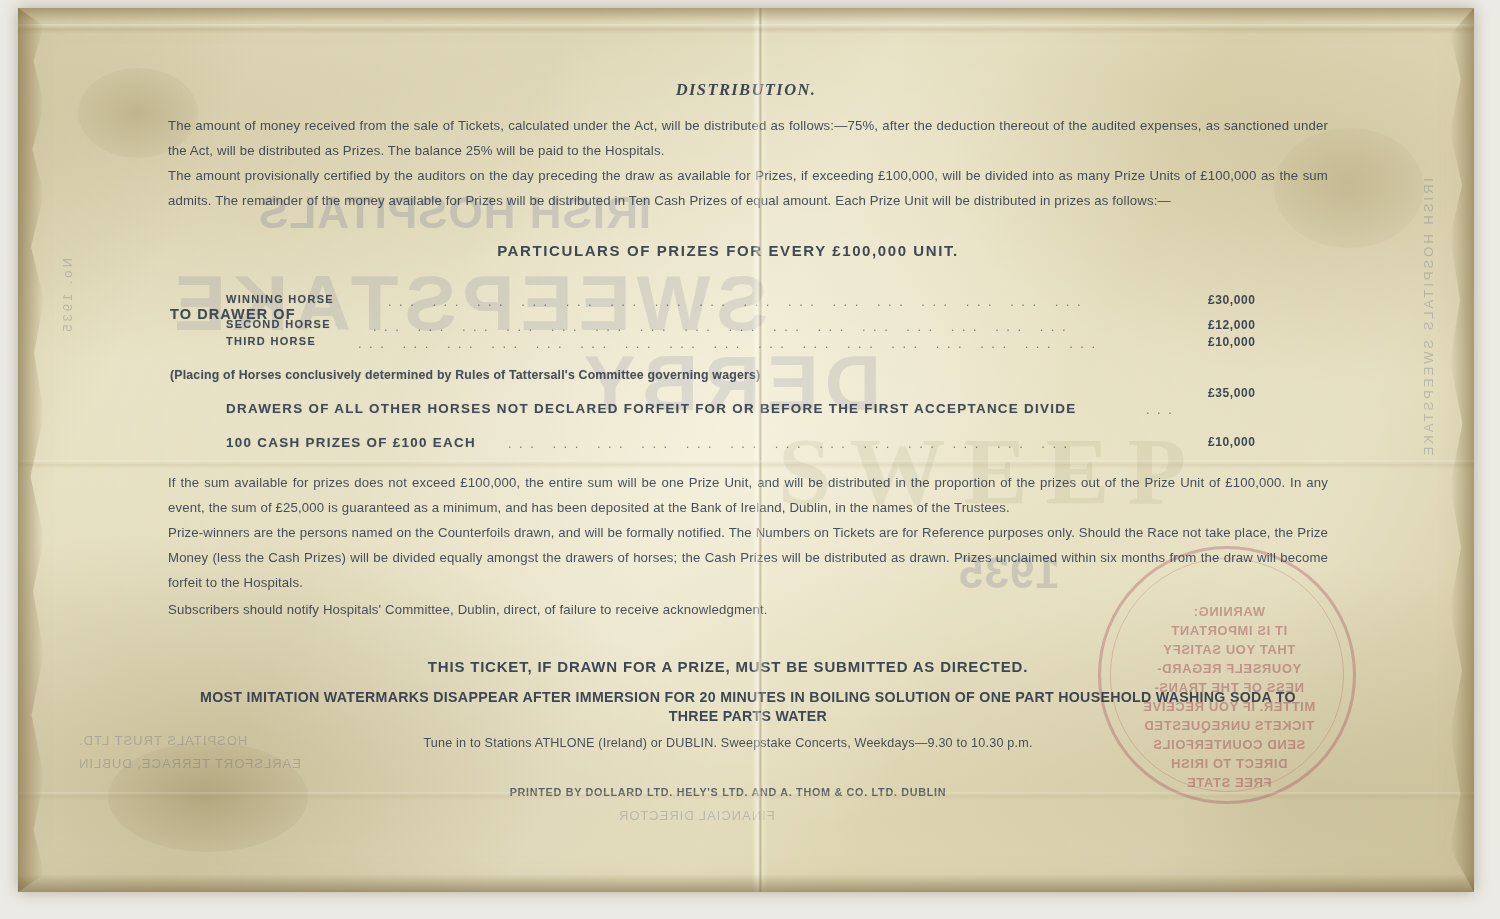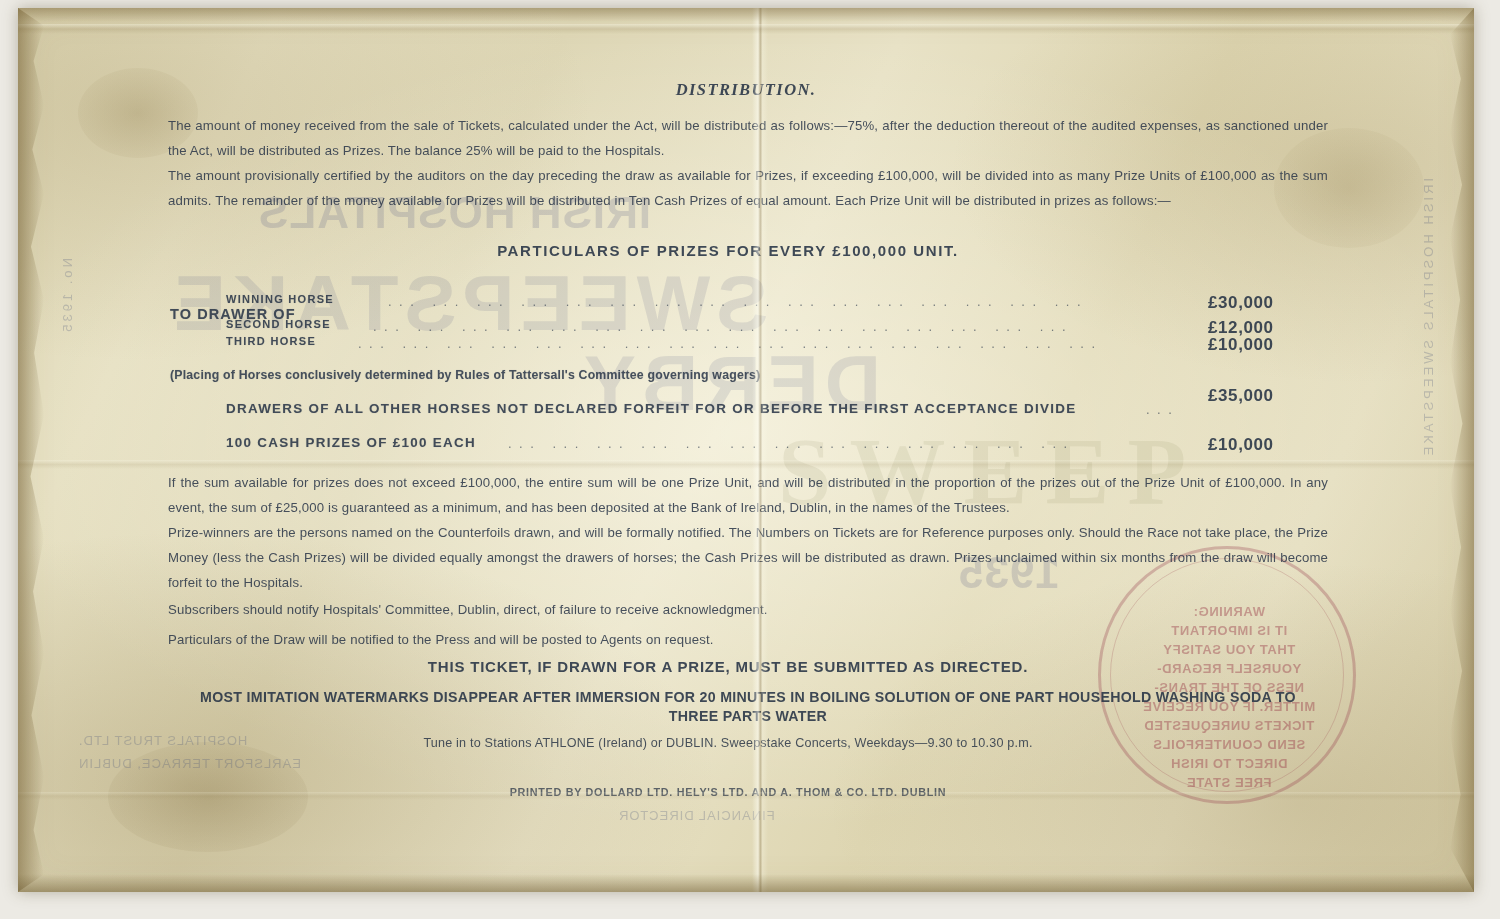--- a/index.html
+++ b/index.html
@@ -179,21 +179,21 @@
   .dots {
     position: absolute;
     font-size: 13px;
     letter-spacing: 7.5px;
     color: rgba(45,58,76,0.62);
     overflow: hidden;
   }
   .amount {
     position: absolute;
     font-weight: bold;
-    font-size: 17px;
+    font-size: 12px;
     letter-spacing: 0.6px;
     color: rgba(38,50,68,0.88);
   }
   .note-small {
     font-size: 12.3px;
     font-weight: bold;
     letter-spacing: 0.2px;
     color: rgba(42,54,72,0.82);
   }
   .footer-print {
@@ -295,21 +295,20 @@
       <div class="t row-label" style="left:208px; top:427px; font-size:13.4px;">100 CASH PRIZES OF £100 EACH</div>
       <div class="dots" style="left:490px; top:428px; width:680px;">... ... ... ... ... ... ... ... ... ... ... ... ...</div>
       <div class="amount" style="left:1190px; top:427px;">£10,000</div>
 
       <div class="para" style="left:150px; top:462px; width:1160px;">If the sum available for prizes does not exceed £100,000, the entire sum will be one Prize Unit, and will be distributed in the proportion of the prizes out of the Prize Unit of £100,000.   In any event, the sum of £25,000 is guaranteed as a minimum, and has been deposited at the Bank of Ireland, Dublin, in the names of the Trustees.</div>
 
       <div class="para" style="left:150px; top:512px; width:1160px;">Prize-winners are the persons named on the Counterfoils drawn, and will be formally notified.   The Numbers on Tickets are for Reference purposes only.   Should the Race not take place, the Prize Money (less the Cash Prizes) will be divided equally amongst the drawers of horses; the Cash Prizes will be distributed as drawn.   Prizes unclaimed within six months from the draw will become forfeit to the Hospitals.</div>
 
       <div class="para" style="left:150px; top:589px; width:1160px;">Subscribers should notify Hospitals' Committee, Dublin, direct, of failure to receive acknowledgment.</div>
 
-      <div class="para" style="left:150px; top:619px; width:1160px;">Particulars of the Draw will be notified to the Press and will be posted to Agents on request.</div>
 
       <div class="hd-center" style="left:200px; top:650px; width:1020px; font-size:15px; letter-spacing:0.8px;">THIS TICKET, IF DRAWN FOR A PRIZE, MUST BE SUBMITTED AS DIRECTED.</div>
 
       <div class="hd-center" style="left:130px; top:681px; width:1200px; font-size:14.2px; letter-spacing:0.3px;">MOST IMITATION WATERMARKS DISAPPEAR AFTER IMMERSION FOR 20 MINUTES IN BOILING SOLUTION OF ONE PART HOUSEHOLD WASHING SODA TO</div>
       <div class="hd-center" style="left:130px; top:700px; width:1200px; font-size:14.2px; letter-spacing:0.3px;">THREE PARTS WATER</div>
 
       <div class="hd-center tune" style="left:200px; top:728px; width:1020px; font-weight:normal;">Tune in to Stations ATHLONE (Ireland) or DUBLIN.   Sweepstake Concerts, Weekdays—9.30 to 10.30 p.m.</div>
 
       <div class="hd-center footer-print" style="left:200px; top:778px; width:1020px;">PRINTED BY DOLLARD LTD. HELY'S LTD. AND A. THOM &amp; CO. LTD. DUBLIN</div>
     </div>

